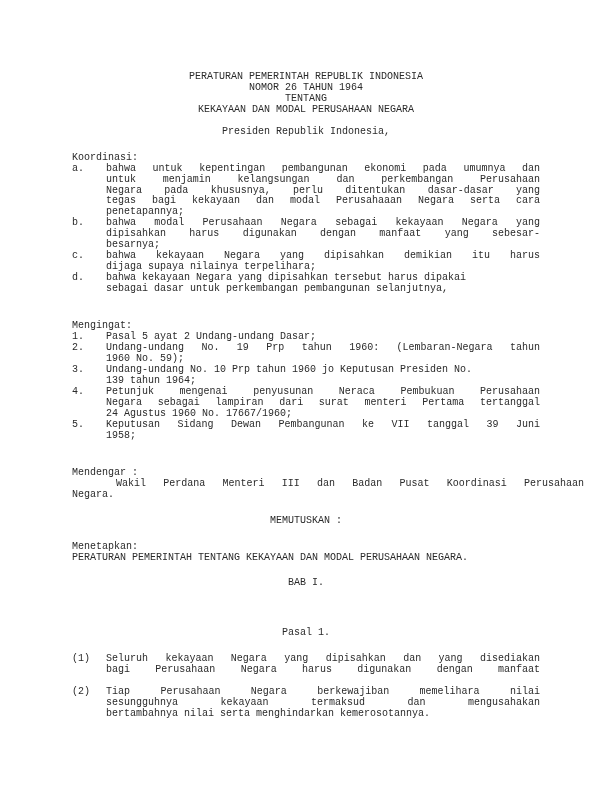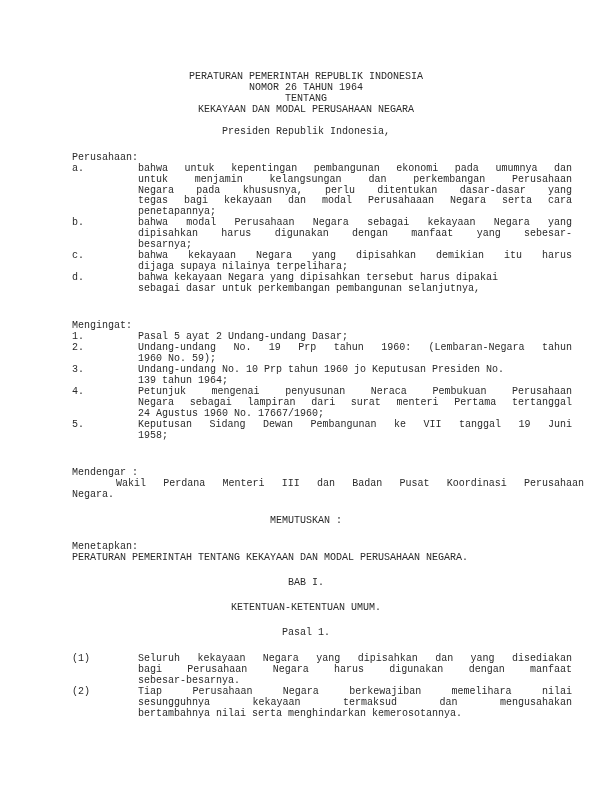--- a/index.html
+++ b/index.html
@@ -6,37 +6,37 @@
     body { width: 612px; height: 792px; position: relative; overflow: hidden; }
     .page {
       position: absolute; left: 0; top: 0; width: 612px; height: 792px;
       font-family: "Liberation Mono", "DejaVu Sans Mono", monospace;
       font-size: 10px; line-height: 10.8px; color: #2a2a2a; padding-left: 21px;
     }
     .c { position: absolute; left: 72px; width: 468px; text-align: center; white-space: pre; }
     .l { position: absolute; left: 72px; width: 468px; white-space: pre; }
     .item { position: absolute; left: 72px; width: 468px; }
     .item .num { position: absolute; left: 0; top: 0; white-space: pre; }
-    .item .txt { position: absolute; left: 34px; width: 434px; text-align: justify; margin-left: 32px; }
+    .item .txt { position: absolute; left: 34px; width: 434px; text-align: justify; }
     .item .txt span { display: block; }
     .just { text-align: justify; text-align-last: justify; }
     .last { text-align: center; text-align-last: left; }
   </style>
 </head>
 <body>
 
 <div class="page">
 
   <div class="c" style="top:72px">PERATURAN PEMERINTAH REPUBLIK INDONESIA</div>
   <div class="c" style="top:83px">NOMOR 26 TAHUN 1964</div>
   <div class="c" style="top:94px">TENTANG</div>
   <div class="c" style="top:105px">KEKAYAAN DAN MODAL PERUSAHAAN NEGARA</div>
   <div class="c" style="top:127px">Presiden Republik Indonesia,</div>
 
-  <div class="l" style="top:153px">Perusahaan:</div>
+  <div class="l" style="top:153px">Koordinasi:</div>
 
   <div class="item" style="top:164px">
     <span class="num">a.</span>
     <div class="txt">
       <span class="just">bahwa untuk kepentingan pembangunan ekonomi pada umumnya dan</span>
       <span class="just">untuk menjamin kelangsungan dan perkembangan Perusahaan</span>
       <span class="just">Negara pada khususnya, perlu ditentukan dasar-dasar yang</span>
       <span class="just">tegas bagi kekayaan dan modal Perusahaaan Negara serta cara</span>
       <span class="last">penetapannya;</span>
     </div>
@@ -97,44 +97,42 @@
     <div class="txt">
       <span class="just">Petunjuk mengenai penyusunan Neraca Pembukuan Perusahaan</span>
       <span class="just">Negara sebagai lampiran dari surat menteri Pertama tertanggal</span>
       <span class="last">24 Agustus 1960 No. 17667/1960;</span>
     </div>
   </div>
 
   <div class="item" style="top:420px">
     <span class="num">5.</span>
     <div class="txt">
-      <span class="just">Keputusan Sidang Dewan Pembangunan ke VII tanggal 19 Juni</span>
+      <span class="just">Keputusan Sidang Dewan Pembangunan ke VII tanggal 39 Juni</span>
       <span class="last">1958;</span>
     </div>
   </div>
 
   <div class="l" style="top:468px">Mendengar :</div>
   <div class="l just" style="top:479px; white-space:normal;margin-left:44px;">Wakil Perdana Menteri III dan Badan Pusat Koordinasi Perusahaan</div>
   <div class="l" style="top:490px">Negara.</div>
 
   <div class="c" style="top:516px">MEMUTUSKAN :</div>
 
   <div class="l" style="top:542px">Menetapkan:</div>
   <div class="l" style="top:553px">PERATURAN PEMERINTAH TENTANG KEKAYAAN DAN MODAL PERUSAHAAN NEGARA.</div>
 
   <div class="c" style="top:578px">BAB I.</div>
-  <div class="c" style="top:603px">KETENTUAN-KETENTUAN UMUM.</div>
   <div class="c" style="top:628px">Pasal 1.</div>
 
   <div class="item" style="top:654px">
     <span class="num">(1)</span>
     <div class="txt">
       <span class="just">Seluruh kekayaan Negara yang dipisahkan dan yang disediakan</span>
       <span class="just">bagi Perusahaan Negara harus digunakan dengan manfaat</span>
-      <span class="last">sebesar-besarnya.</span>
     </div>
   </div>
 
   <div class="item" style="top:687px">
     <span class="num">(2)</span>
     <div class="txt">
       <span class="just">Tiap Perusahaan Negara berkewajiban memelihara nilai</span>
       <span class="just">sesungguhnya kekayaan termaksud dan mengusahakan</span>
       <span class="last">bertambahnya nilai serta menghindarkan kemerosotannya.</span>
     </div>

